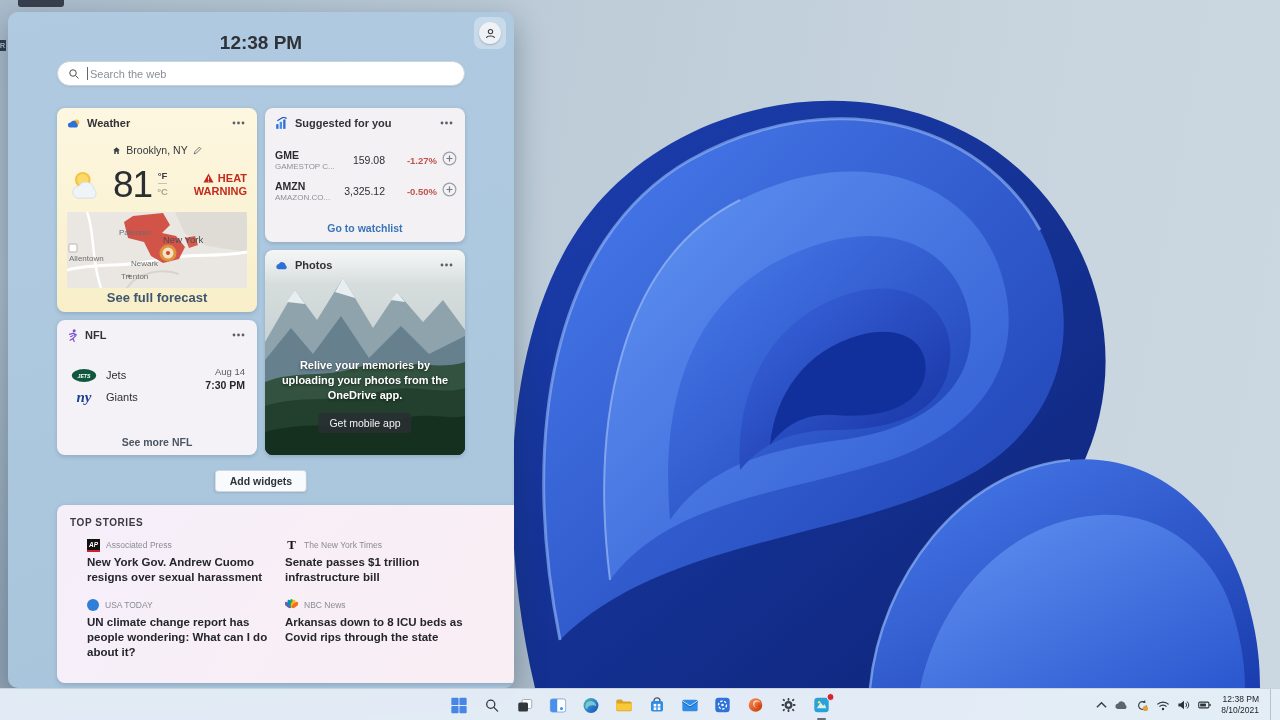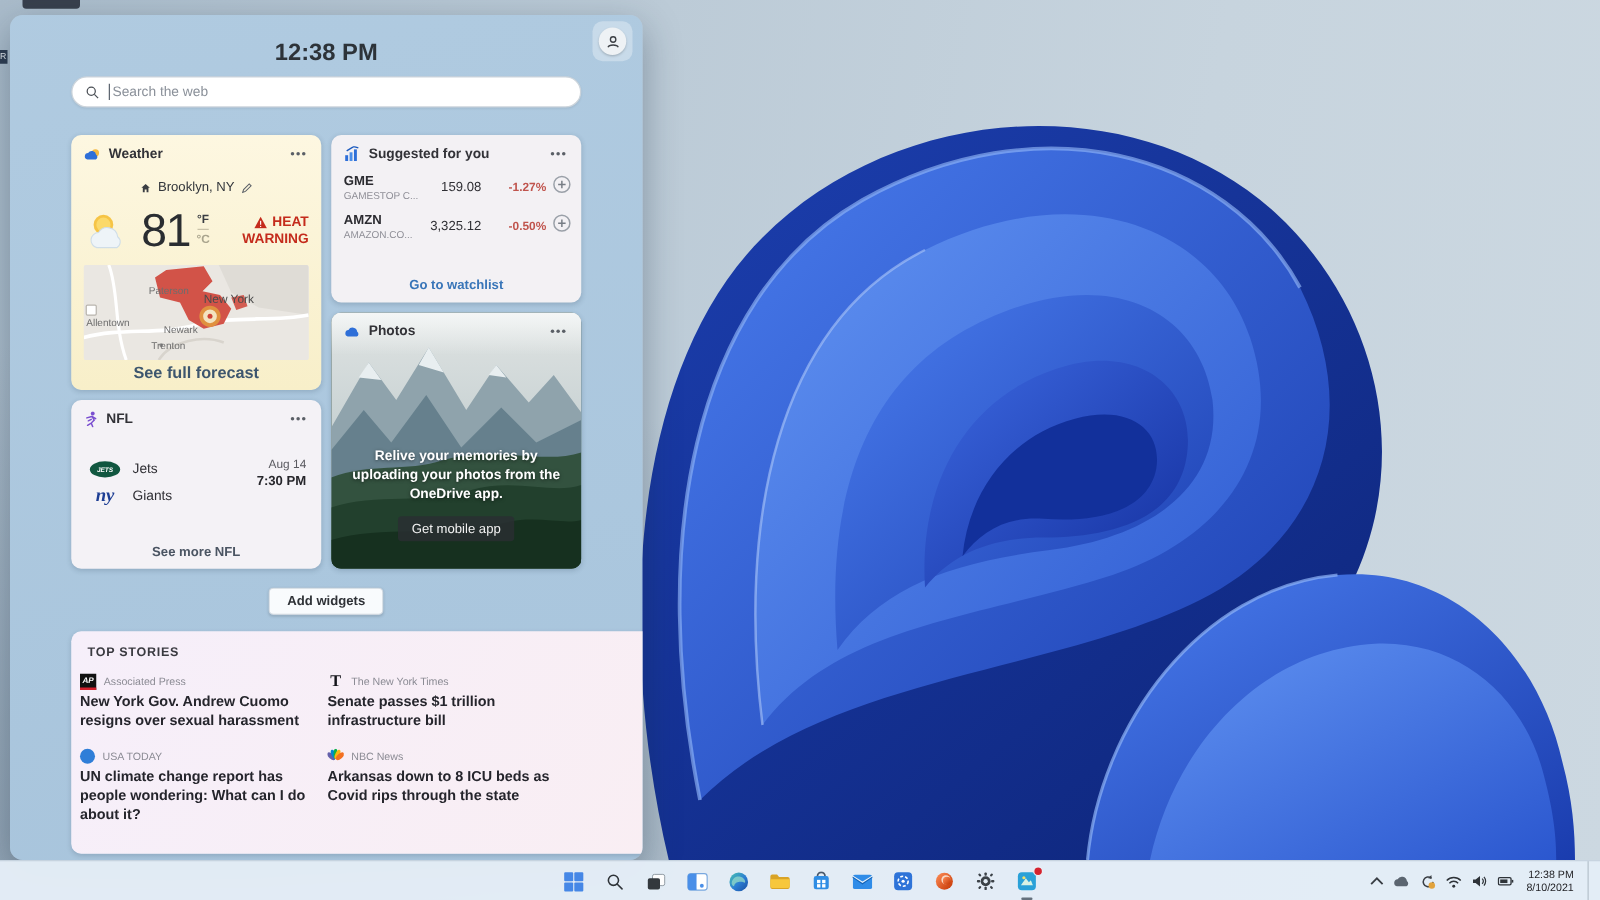--- a/index.html
+++ b/index.html
@@ -78,21 +78,21 @@
   .nfl-link { position:absolute; bottom:7px; left:0; right:0; text-align:center; font-size:10.5px; font-weight:600; color:#4b5563; }
   .jets-logo { width:26px; height:15px; }
   .giants-logo { font-family:"Liberation Serif","DejaVu Serif",serif; font-size:15px; font-weight:700; font-style:italic; color:#1d3e94; width:26px; text-align:center; line-height:15px; }
 
   
   .add-widgets { position:absolute; left:50%; transform:translateX(-50%); top:458px; background:rgba(255,255,255,.92); border:1px solid rgba(130,150,170,.35); border-radius:4px; font-size:10.5px; font-weight:700; color:#2f3237; padding:4px 14px; box-shadow:0 1px 2px rgba(0,0,0,.12); }
 
   
   .stories-card { left:49px; top:493px; width:465px; height:178px; background:linear-gradient(120deg,#f6effa 0%, #f9eef3 100%); }
   .stories-header { font-size:10px; font-weight:800; letter-spacing:.6px; color:#3a3a40; padding:12px 0 0 13px; }
-  .stories-grid { display:grid; grid-template-columns:184px 184px; column-gap:14px; row-gap:13px; padding:10px 13px 0 7px; }
+  .stories-grid { display:grid; grid-template-columns:184px 184px; column-gap:14px; row-gap:13px; padding:10px 13px 0 30px; }
   .story-src { display:flex; align-items:center; gap:6px; height:14px; }
   .story-src-name { font-size:8.5px; color:#8b8b94; }
   .story-headline { font-size:11.5px; font-weight:700; color:#25252c; line-height:1.3; margin-top:3px; }
   .ap-logo { width:13px; height:13px; background:#111; color:#fff; font-size:6.5px; font-weight:800; display:flex; align-items:center; justify-content:center; border-bottom:2px solid #d21f2c; font-style:italic; }
   .nyt-logo { width:13px; height:13px; font-family:"Liberation Serif","DejaVu Serif",serif; font-weight:700; font-size:13px; color:#14141a; display:flex; align-items:center; justify-content:center; }
   .usat-logo { width:12px; height:12px; border-radius:50%; background:#2f7ed8; }
 
   
   .taskbar { position:absolute; left:0; right:0; bottom:0; height:32px; background:rgba(227,237,246,.98); border-top:1px solid rgba(120,140,160,.25); }
   .tb-center { position:absolute; left:50%; transform:translateX(-50%); top:0; height:32px; display:flex; align-items:center; gap:7px; }
@@ -244,21 +244,21 @@
       </svg>
       <span class="card-title">Suggested for you</span>
       <span class="more-btn">
         <svg width="13" height="4" viewBox="0 0 13 4">
           <circle cx="2" cy="2" r="1.4" fill="#5a5f66"></circle>
             <circle cx="6.5" cy="2" r="1.4" fill="#5a5f66"></circle>
             <circle cx="11" cy="2" r="1.4" fill="#5a5f66"></circle>
         </svg>
       </span>
     </div>
-    <div style="margin-top:4px;">
+    <div style="margin-top:14px;">
       <div class="stock-row">
         <span>
           <div class="stock-sym">GME</div>
           <div class="stock-co">GAMESTOP C...</div>
         </span>
         <span class="stock-price">159.08</span>
         <span class="stock-chg">-1.27%</span>
         <span class="stock-add">
           <svg width="15" height="15" viewBox="0 0 20 20">
             <circle cx="10" cy="10" r="8.5" fill="none" stroke="#9aa0a8" stroke-width="1.6"></circle>

